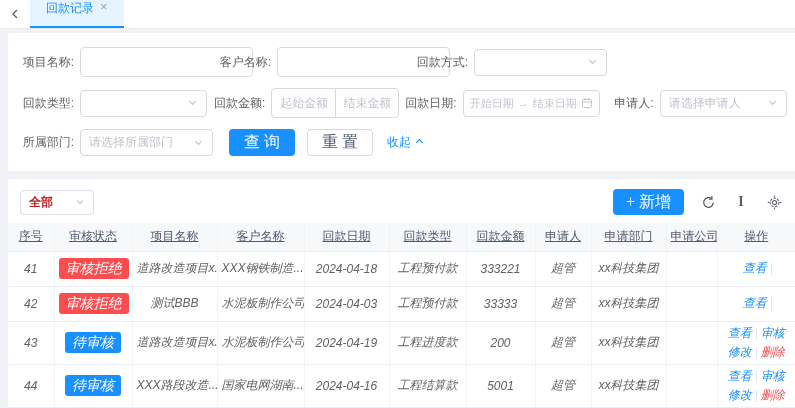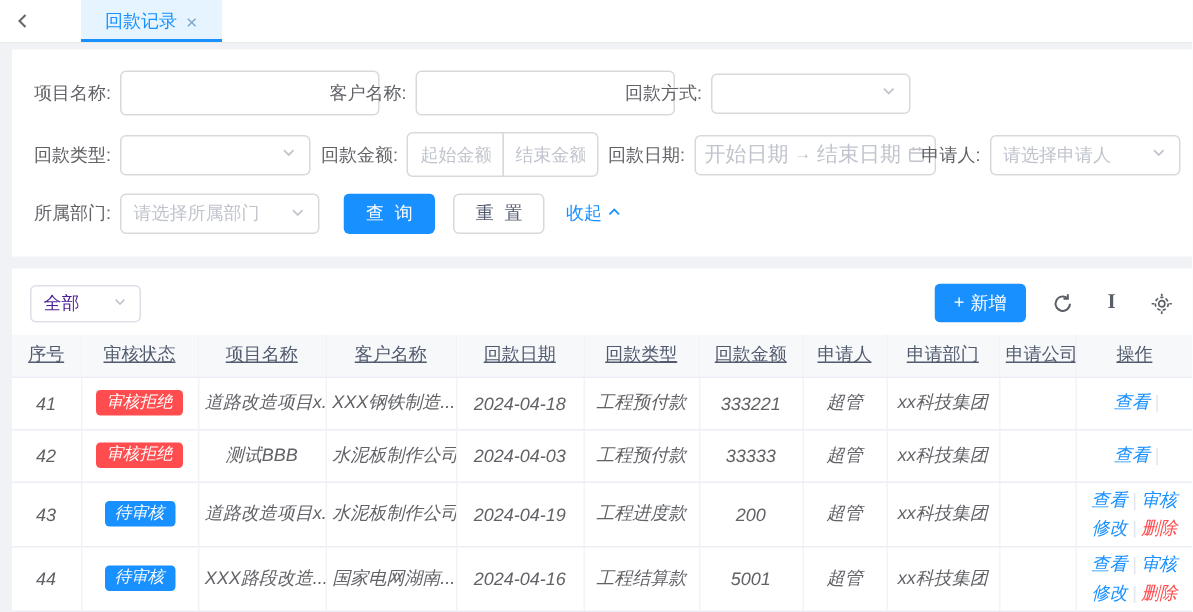--- a/index.html
+++ b/index.html
@@ -2,21 +2,21 @@
 <html><head>
 <meta charset="utf-8">
 <style>
   * { margin:0; padding:0; box-sizing:border-box; }
   html,body { font-family:"Liberation Sans","DejaVu Sans",sans-serif; }
   .screen { width:795px; height:408px; overflow:hidden; background:#f0f2f5; position:relative; }
 
   
   .tabbar { height:29px; background:#fff; display:flex; align-items:stretch; border-bottom:1px solid #e8eaec; }
   .tab-back { width:30px; display:flex; align-items:center; justify-content:center; cursor:pointer; }
-  .tab { display:flex; align-items:center; gap:6px; padding:0 16px; font-size:12px; cursor:pointer; position:relative;margin-left:24px; }
+  .tab { display:flex; align-items:flex-start; gap:6px; padding:0 16px; font-size:12px; cursor:pointer; position:relative; }
   .tab.active { background:#e6f4ff; color:#1890ff; }
   .tab.active::after { content:""; position:absolute; left:0; right:0; bottom:0; height:2px; background:#1890ff; }
   .tab-close { color:#7fa8c9; font-size:13px; line-height:1; cursor:pointer; }
 
   .content { padding:4px 0 0 8px; height:379px; display:flex; flex-direction:column; }
   .card { background:#fff; }
 
   
   .filter-card { padding:14px 8px 4px 8px; }
   .f-row { display:flex; margin-bottom:11px; }
@@ -24,46 +24,46 @@
   .f-item label { width:64px; text-align:right; padding-right:6px; font-size:12px; color:#606266; white-space:nowrap; flex:none; }
   .ctl { flex:1; height:27px; border:1px solid #d9d9d9; border-radius:4px; background:#fff; }
   input.ctl { padding:14px 8px; font-size:12px; color:#303133; outline:none; font-family:inherit; }
   input::placeholder { color:#c0c4cc; }
   .select { display:flex; align-items:center; justify-content:space-between; padding:0 8px; cursor:pointer; }
   .select .ph { font-size:12px; color:#c0c4cc; overflow:hidden; white-space:nowrap; }
   .range-amount { display:flex; flex:1; }
   .range-amount input { width:50%; border-radius:4px 0 0 4px; }
   .range-amount input + input { margin-left:-1px; border-radius:0 4px 4px 0; }
   .daterange { display:flex; align-items:center; gap:4px; padding:0 6px; cursor:pointer; }
-  .daterange .ph { font-size:14px; color:#c0c4cc; white-space:nowrap; }
+  .daterange .ph { font-size:11px; color:#c0c4cc; white-space:nowrap; }
   .daterange .arr { font-size:11px; color:#c0c4cc; }
-  .btn { height:27px; border-radius:4px; font-size:12px; padding:0 14px; cursor:pointer; border:1px solid transparent; font-family:Liberation Mono, monospace; }
+  .btn { height:27px; border-radius:4px; font-size:16px; padding:0 14px; cursor:pointer; border:1px solid transparent; font-family:Liberation Serif, serif; }
   .btn-primary { background:#1890ff; color:#fff; }
   .btn-default { background:#fff; color:#515a6e; border-color:#d9d9d9; }
   .link-collapse { display:flex; align-items:center; gap:3px; color:#1890ff; font-size:12px; cursor:pointer; margin-left:14px; }
   .f-row .btn-primary { margin-left:16px; }
   .f-row .btn-default { margin-left:12px; }
 
   
   .table-card { margin-top:8px; flex:1; overflow:hidden; }
   .toolbar { display:flex; align-items:center; justify-content:space-between; padding:10px 12px 8px 12px; }
   .scope-select { width:74px; height:25px; border:1px solid #dcdfe6; border-radius:4px; display:flex; align-items:center; justify-content:space-between; padding:0 8px; cursor:pointer; }
-  .scope-select .val { font-size:12px; color:#4c1d95; }
+  .scope-select .val { font-size:12px; color:#b91c1c;font-weight:bold; }
   .toolbar-right { display:flex; align-items:center; gap:15px; }
   .btn-add { height:26px; display:flex; align-items:center; gap:4px; padding:0 12px; }
   .icon-btn { display:flex; align-items:center; justify-content:center; width:18px; height:18px; cursor:pointer; color:#5a5e66; }
   .density-i { font-family:"Liberation Serif","DejaVu Serif",serif; font-weight:700; font-size:14px; color:#5a5e66; }
 
   table { width:787px; border-collapse:collapse; table-layout:fixed; font-size:12px; }
   th, td { text-align:center; border-bottom:1px solid #ebeef5; border-right:1px solid #f2f3f5; padding:2px 4px; overflow:hidden; white-space:nowrap; }
   th { background:#f7f8fa; color:#515a6e; font-weight:400; height:28px;text-decoration:underline; }
   td { height:35px; color:#606266; background:#fff;font-style:italic; }
   th:first-child, td:first-child { border-left:none; }
   .op-col { border-right:none; box-shadow:-6px 0 8px -6px rgba(0,0,0,0.25); }
-  .badge { display:inline-block; padding:2px 7px; border-radius:3px; font-size:11px; color:#fff; line-height:1.2; }
+  .badge { display:inline-block; padding:2px 7px; border-radius:3px; font-size:14px; color:#fff; line-height:1.2; }
   .badge-rejected { background:#ff4d4f; }
   .badge-pending { background:#1890ff; }
   .oplink { color:#1890ff; cursor:pointer; margin:0 3px; }
   .oplink.danger { color:#ff4d4f; }
   .opdiv { color:#e3e6ec; }
   .ops-two-line { line-height:19px; }
 </style>
 </head>
 <body>
 

